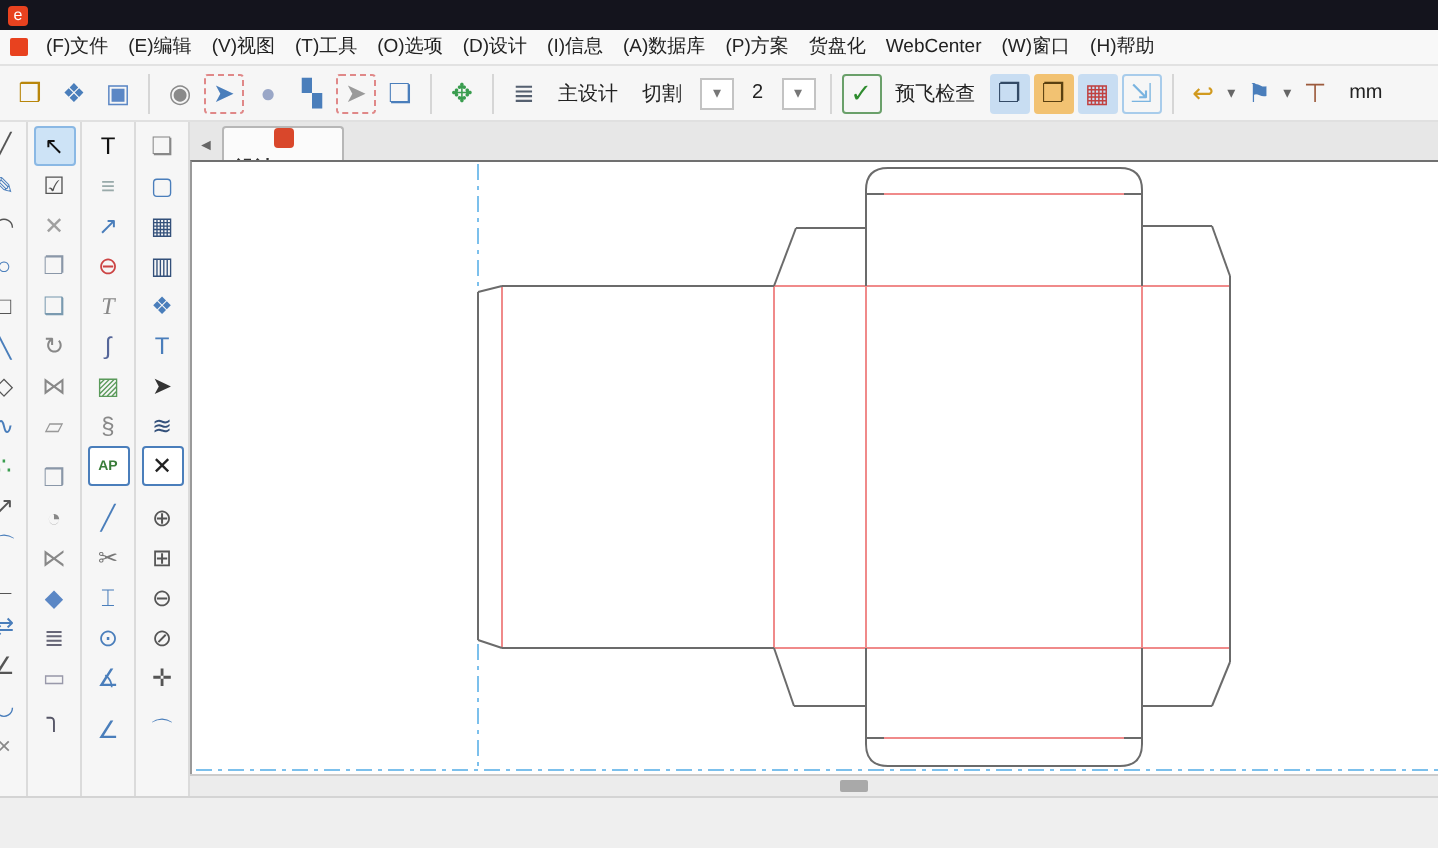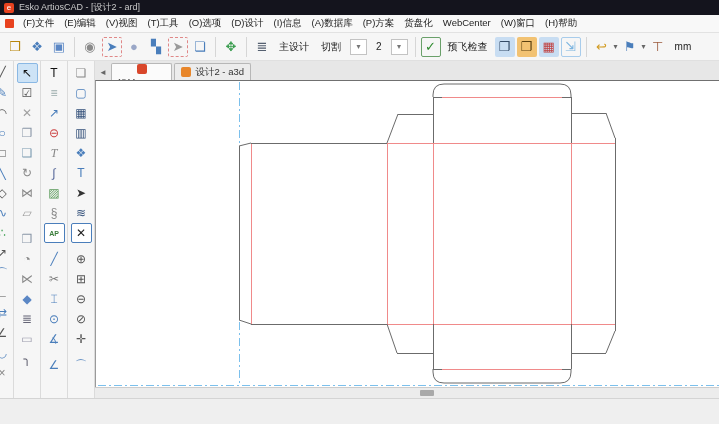--- a/index.html
+++ b/index.html
@@ -58,21 +58,20 @@
   
   .scrollstrip{position:absolute;left:95px;top:387px;width:624px;height:11px;background:#ececec;border-top:1px solid #cccccc;}
   .thumb{position:absolute;top:2px;height:6px;background:#a9a9a9;border-radius:1px;}
   .statusbar{position:absolute;left:0;top:398px;width:719px;height:26px;background:#efefef;border-top:1px solid #d4d4d4;}
 </style>
 </head>
 <body>
 
 <div class="titlebar">
   <span class="appicon">e</span>
-  <span>Esko ArtiosCAD - [设计2 - ard]</span>
 </div>
 
 <div class="menubar">
   <span class="docicon"></span>
   <span id="menu-items"><span class="mi">(F)文件</span><span class="mi">(E)编辑</span><span class="mi">(V)视图</span><span class="mi">(T)工具</span><span class="mi">(O)选项</span><span class="mi">(D)设计</span><span class="mi">(I)信息</span><span class="mi">(A)数据库</span><span class="mi">(P)方案</span><span class="mi">货盘化</span><span class="mi">WebCenter</span><span class="mi">(W)窗口</span><span class="mi">(H)帮助</span></span>
 </div>
 
 <div class="toolbar" id="top-toolbar">
     <span class="tbi" style="color: rgb(184, 134, 11);">❒</span>
     <span class="tbi" style="color: rgb(74, 126, 187);">❖</span>
@@ -185,24 +184,20 @@
       <div class="tool" style="color: rgb(74, 126, 187);">⌒</div>
     </div>
   </div>
 
 <div class="tabbar" id="tab-bar">
   <span class="tabscroll">◄</span>
 <div class="tab active">
       <span class="tabicon" style="background: rgb(217, 71, 43);"></span>
       <span>设计2 - ard</span>
       <span class="tabclose">×</span>
-    </div>
-    <div class="tab">
-      <span class="tabicon" style="background: rgb(232, 134, 42);"></span>
-      <span>设计2 - a3d</span>
     </div>
   </div>
 
 <div class="canvas" id="canvas">
     <svg width="624" height="307" viewBox="95 80 624 307">
       <line x1="238" y1="81" x2="238" y2="384" stroke="#7cc0ec" stroke-width="1" shape-rendering="crispEdges" stroke-dasharray="8 3 2 3"></line>
       <line x1="97" y1="384" x2="719" y2="384" stroke="#7cc0ec" stroke-width="1" shape-rendering="crispEdges" stroke-dasharray="8 3 2 3"></line>
       <line x1="250" y1="142" x2="250" y2="323" stroke="#f08a8a" stroke-width="1" shape-rendering="crispEdges"></line>
       <line x1="386" y1="142" x2="386" y2="323" stroke="#f08a8a" stroke-width="1" shape-rendering="crispEdges"></line>
       <line x1="432" y1="142" x2="432" y2="323" stroke="#f08a8a" stroke-width="1" shape-rendering="crispEdges"></line>

